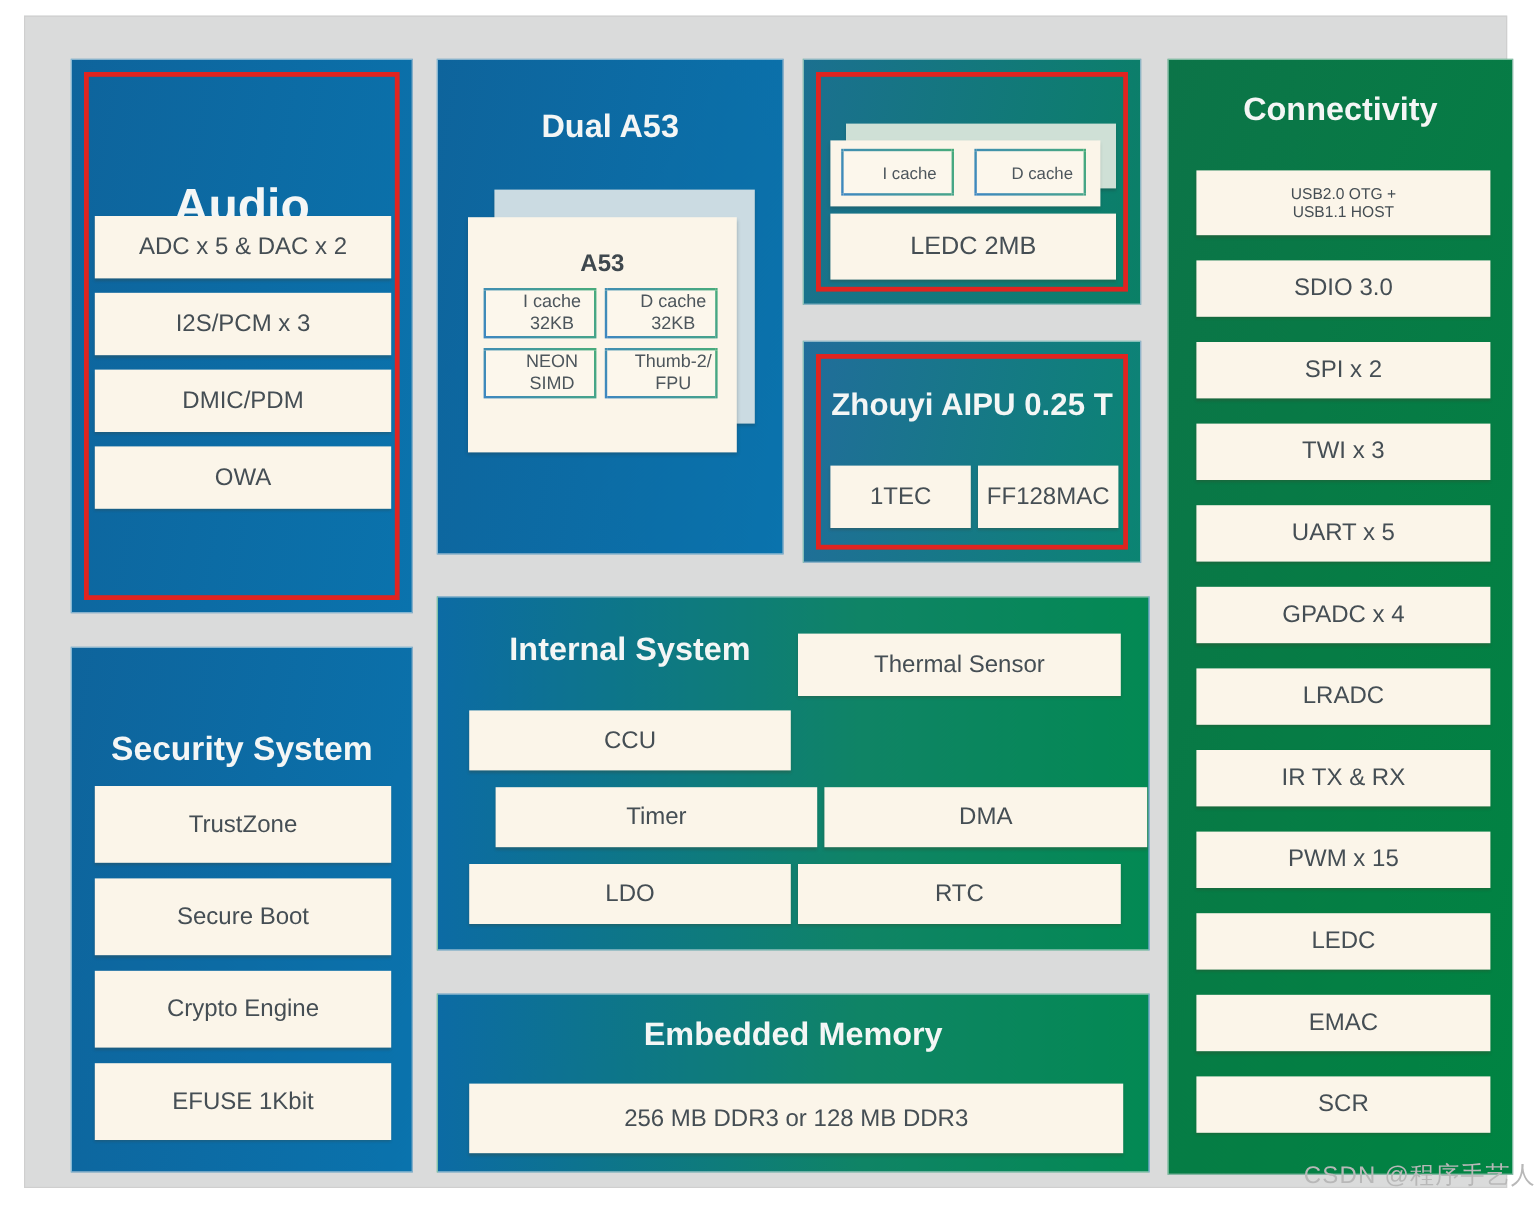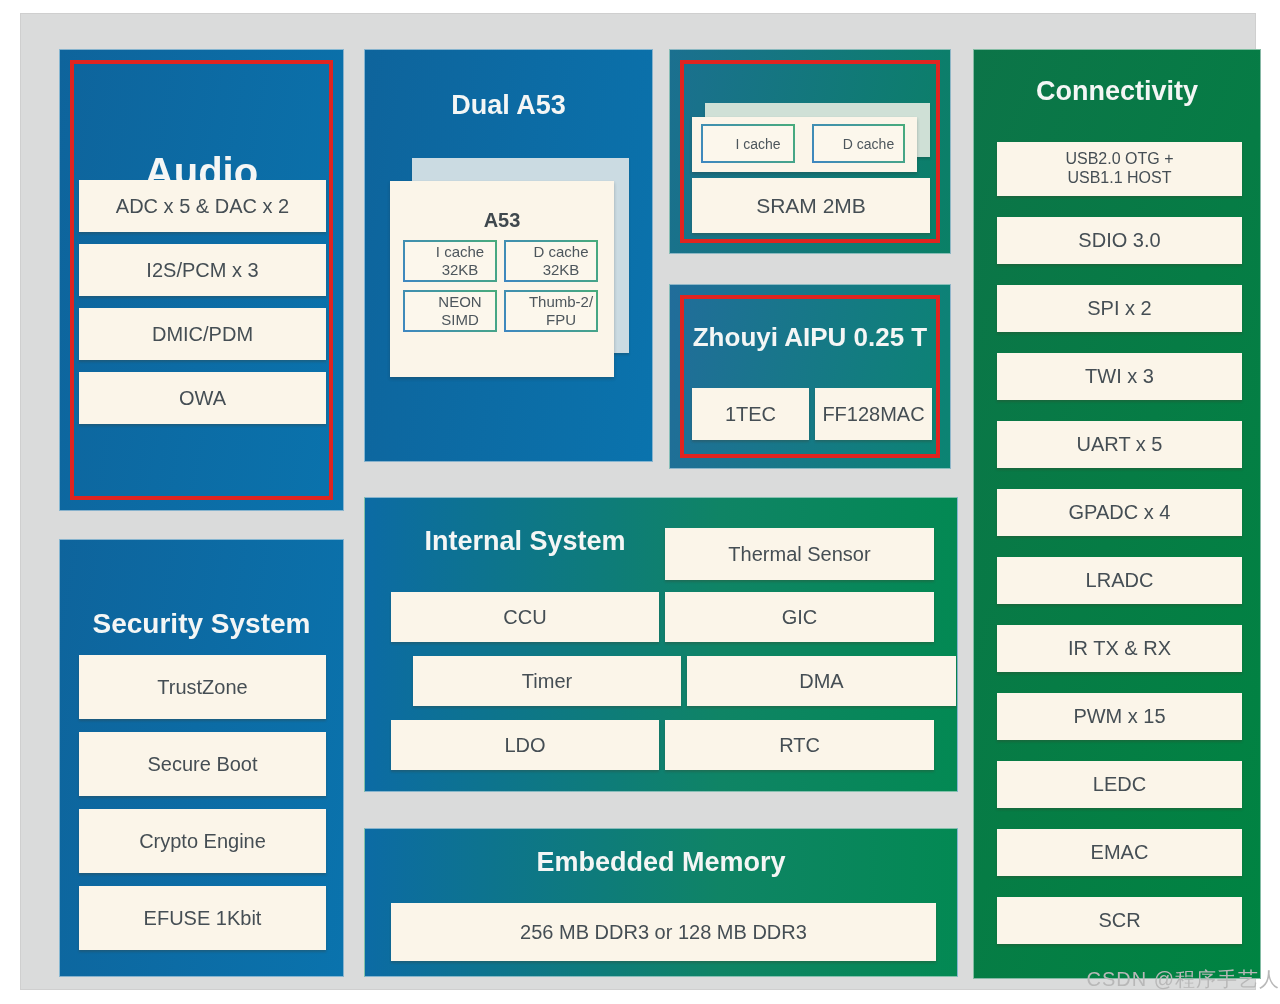--- a/index.html
+++ b/index.html
@@ -82,21 +82,21 @@
   .igrid{position:absolute;height:50px;}
   
   #memory-block{left:343px;top:814px;width:594px;height:149px;}
   #memory-title{top:18px;font-size:27px;}
   #memory-item{position:absolute;left:26px;top:74px;width:545px;height:58px;}
   
   #conn-block{left:952px;top:35px;width:288px;height:930px;}
   #conn-title{top:26px;font-size:27px;}
   #conn-list{left:23px;top:92px;width:245px;gap:21px;}
   #conn-list .item{height:47px;}
-  #conn-list .item:first-child{height:54px;font-size:16px;}
+  #conn-list .item:first-child{height:54px;font-size:13px;}
   
   #watermark{
     position:absolute;right:0px;top:966px;font-size:20px;color:#b8b8b8;
     letter-spacing:1px;white-space:nowrap;
   }
 </style>
 </head>
 <body>
 
 <div id="page">
@@ -142,35 +142,34 @@
     </div>
 
     <div id="hifi4-block" class="block teal">
       <div class="red-frame"></div>
       <div id="hifi4-title" class="blk-title">Dual HiFi4</div>
       <div id="hifi4-back" class="back-card"></div>
       <div id="hifi4-card">
         <div id="hifi4-icache" class="mini-box">I cache</div>
         <div id="hifi4-dcache" class="mini-box">D cache</div>
       </div>
-      <div id="hifi4-sram" class="item">SRAM 2MB</div>
+      <div id="hifi4-sram" class="item">LEDC 2MB</div>
     </div>
 
     <div id="aipu-block" class="block teal2">
       <div class="red-frame"></div>
       <div id="aipu-title" class="blk-title">Zhouyi AIPU 0.25 T</div>
       <div id="aipu-tec" class="item">1TEC</div>
       <div id="aipu-mac" class="item">FF128MAC</div>
     </div>
 
     <div id="internal-block" class="block bluegreen">
       <div id="internal-title">Internal System</div>
       <div id="thermal-box" class="item">Thermal Sensor</div>
       <div class="item igrid igrid-l irow0">CCU</div>
-      <div class="item igrid igrid-r irow0">GIC</div>
       <div class="item igrid igrid-l irow1">Timer</div>
       <div class="item igrid igrid-r irow1">DMA</div>
       <div class="item igrid igrid-l irow2">LDO</div>
       <div class="item igrid igrid-r irow2">RTC</div>
     </div>
 
     <div id="memory-block" class="block bluegreen">
       <div id="memory-title" class="blk-title">Embedded Memory</div>
       <div id="memory-item" class="item">256 MB DDR3 or 128 MB DDR3</div>
     </div>

